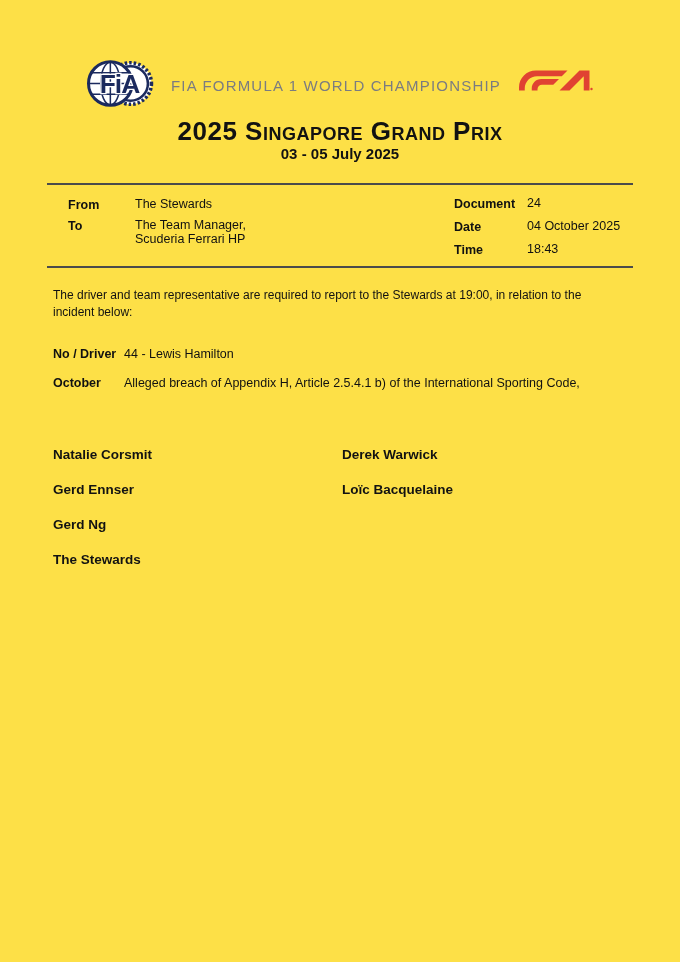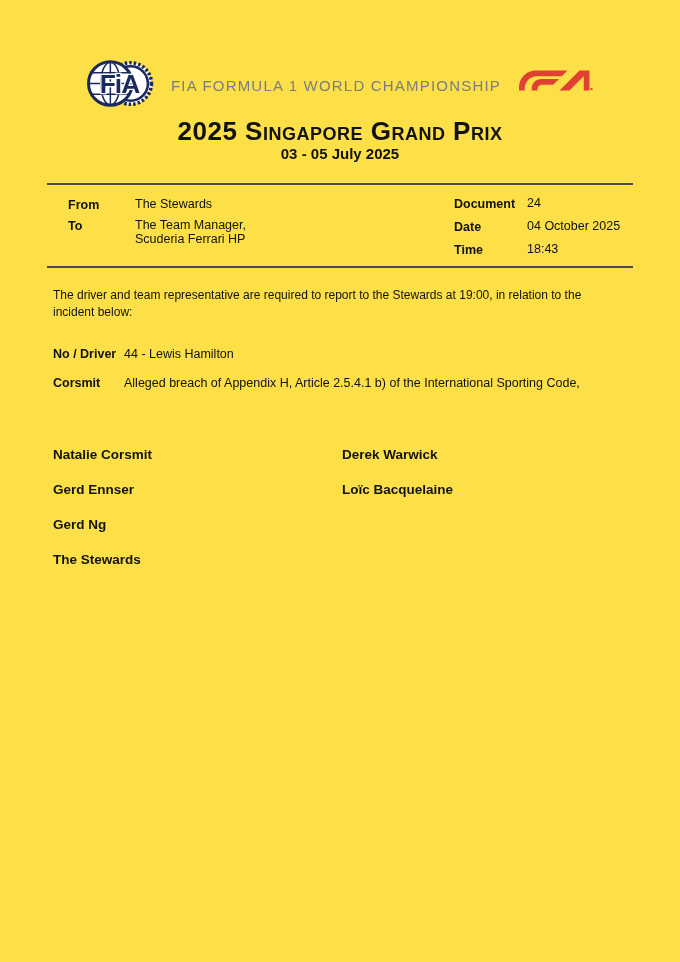--- a/index.html
+++ b/index.html
@@ -164,21 +164,21 @@
     <div>The driver and team representative are required to report to the Stewards at 19:00, in relation to the</div>
     <div>incident below:</div>
   </div>
 
   <div class="incident">
     <div class="inc-row">
       <div class="inc-label">No / Driver</div>
       <div class="inc-value">44 - Lewis Hamilton</div>
     </div>
     <div class="inc-row reason">
-      <div class="inc-label">Corsmit</div>
+      <div class="inc-label">October</div>
       <div class="inc-value">
         <div>Alleged breach of Appendix H, Article 2.5.4.1 b) of the International Sporting Code,</div>
       </div>
     </div>
   </div>
 
   <div class="signatures">
     <div class="sig-row">
       <div class="sig-col-left sig-name">Natalie Corsmit</div>
       <div class="sig-name">Derek Warwick</div>

